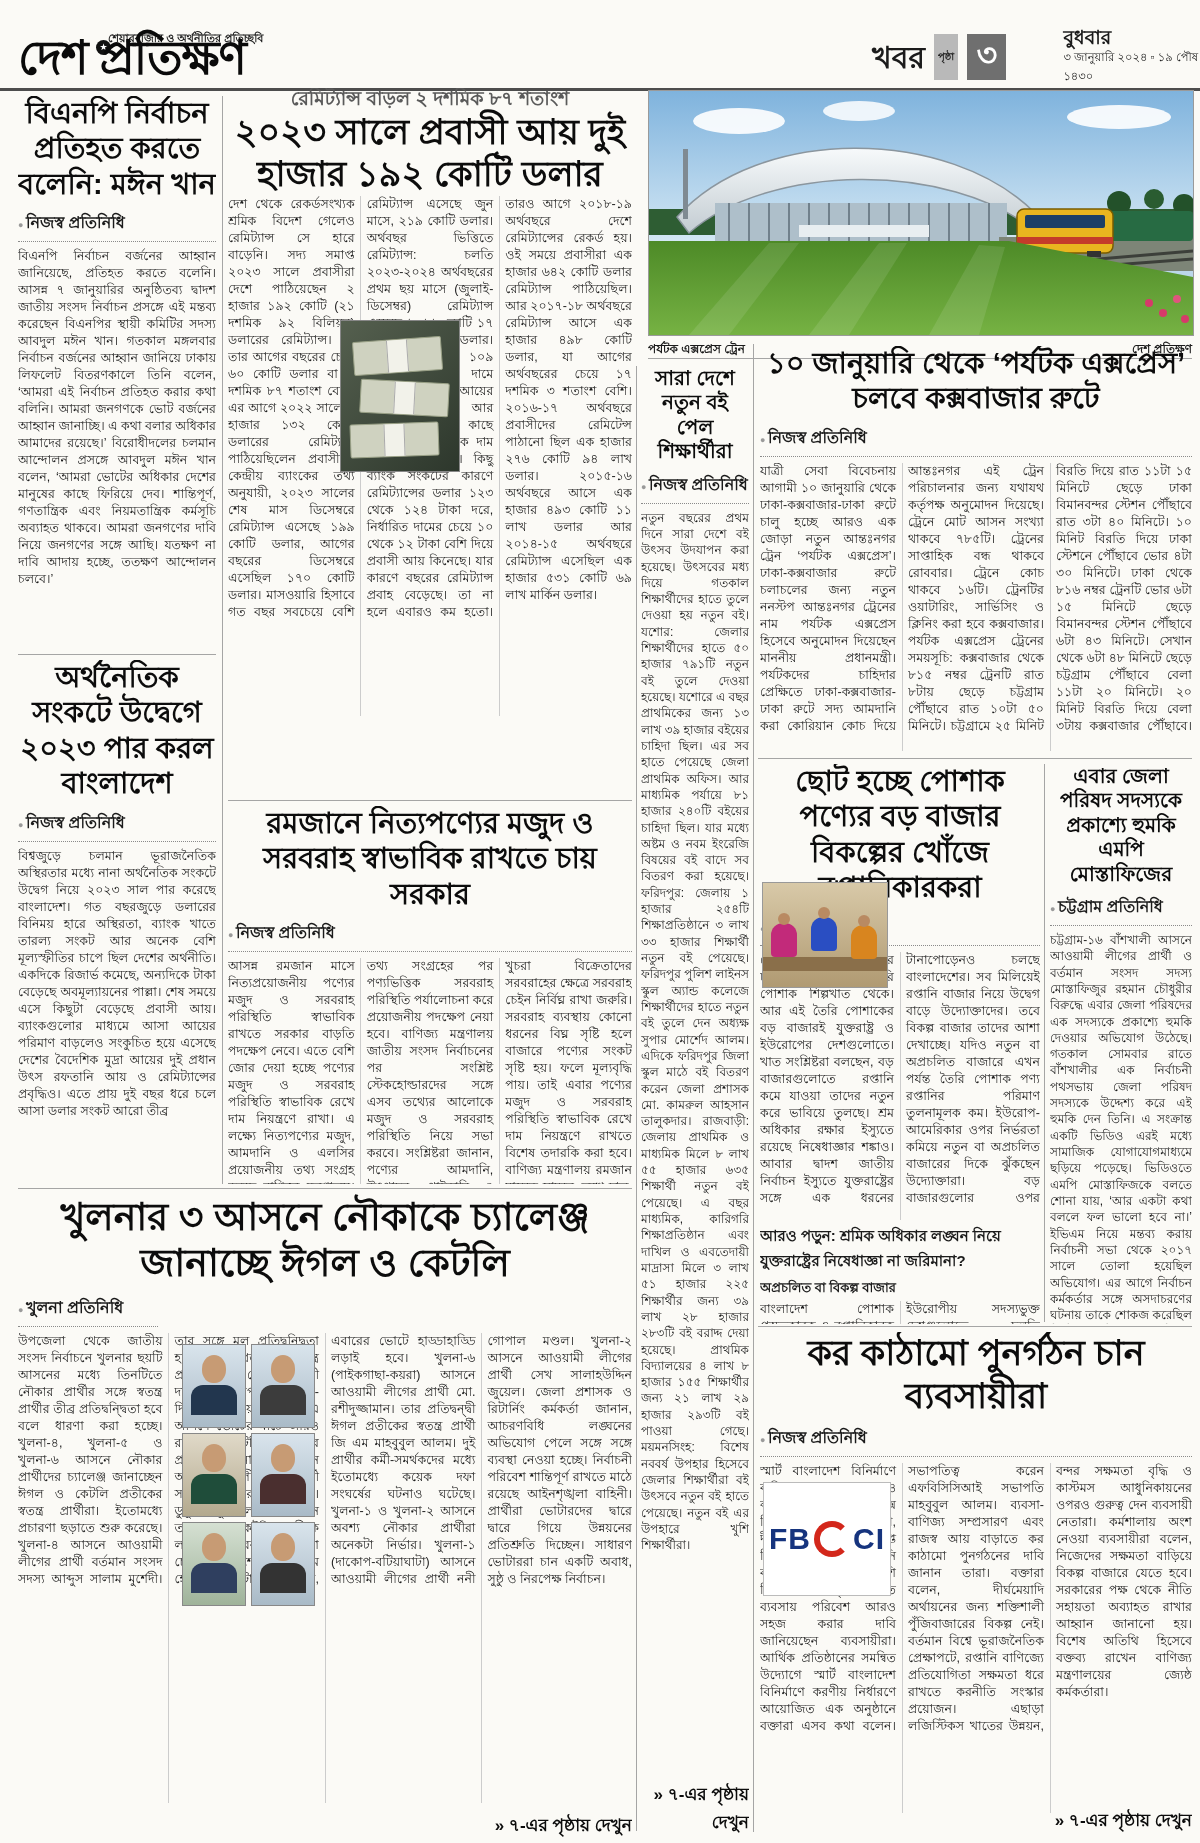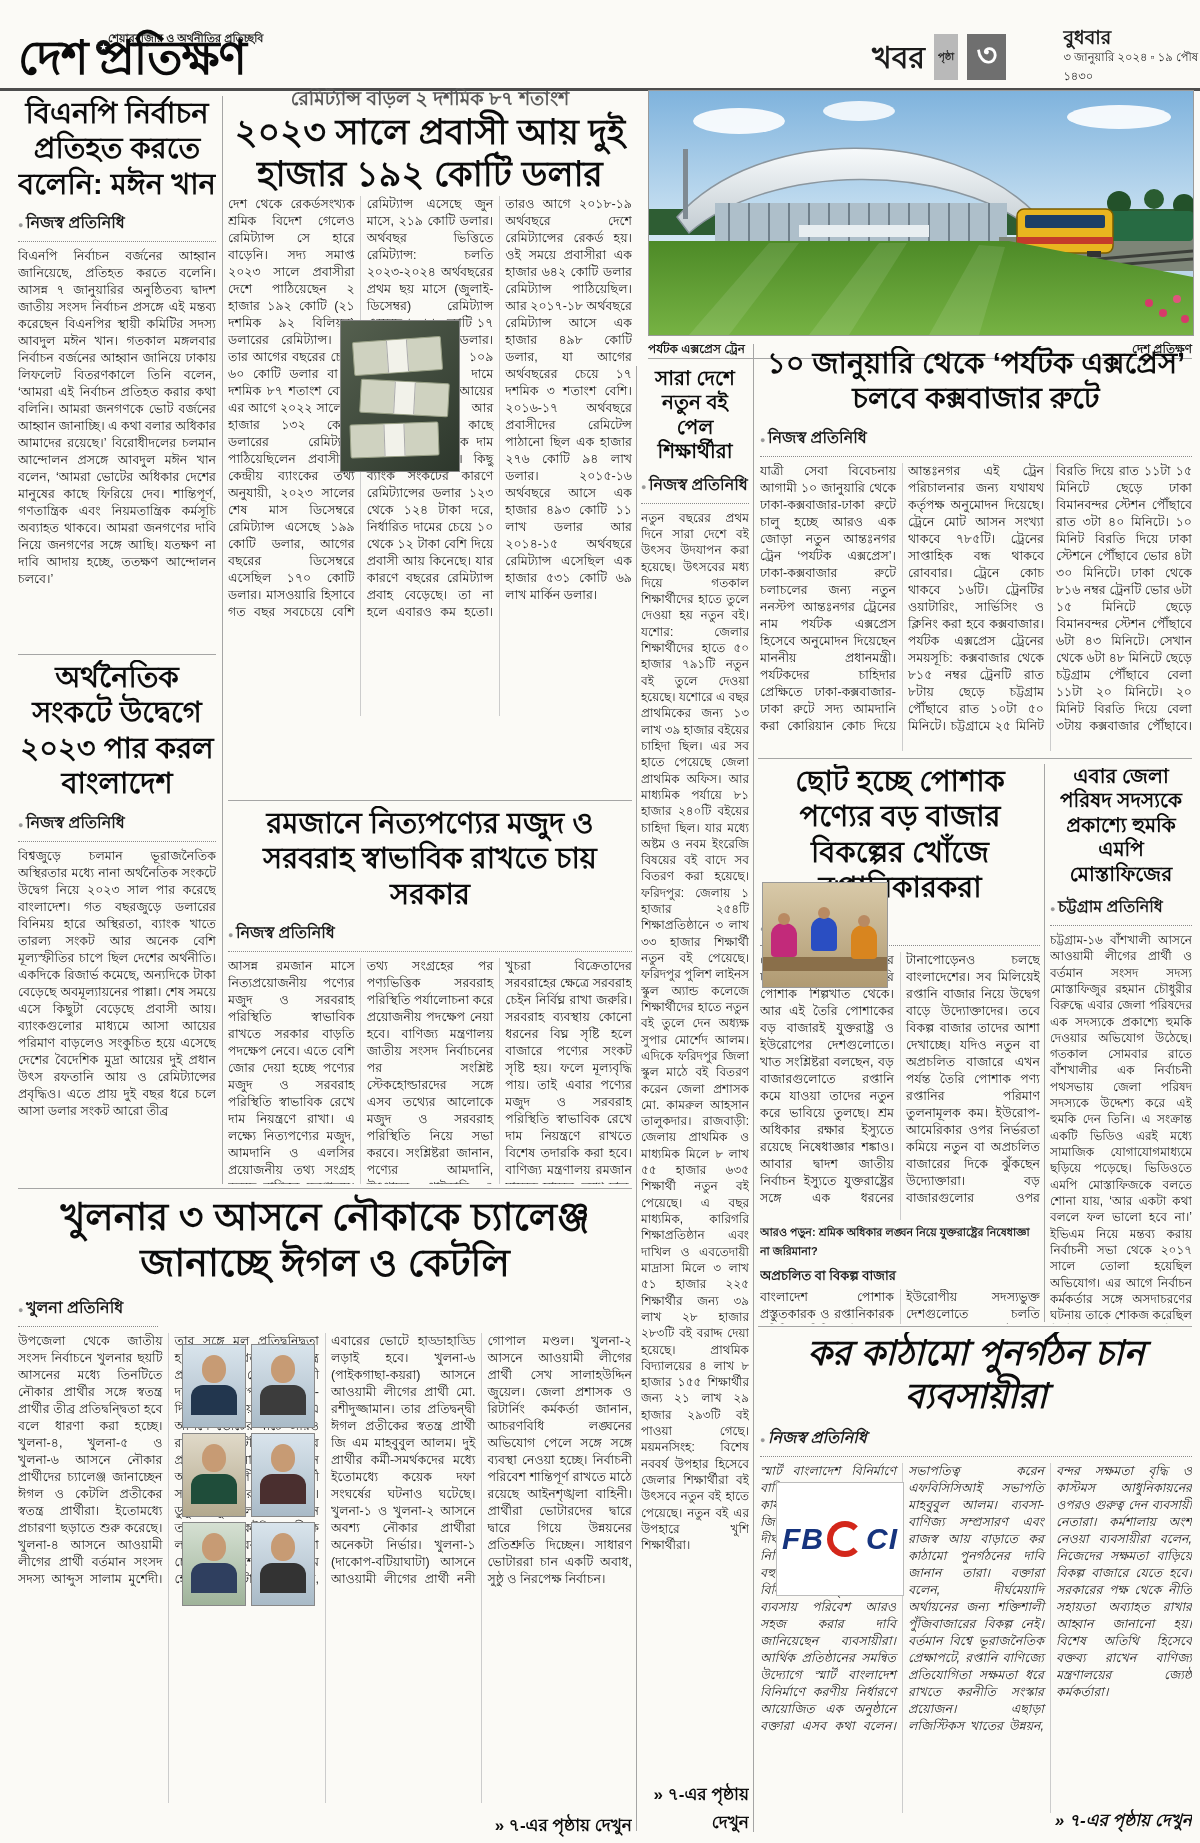--- a/index.html
+++ b/index.html
@@ -25,21 +25,21 @@
   .h-md{font-size:29px;}
   .h-sm{font-size:20px;text-align:center;}
   .by{font-size:16px;font-weight:700;border-bottom:1px dotted #8a8a8a;padding:3px 0 4px;margin:5px 0 6px;}
   .by::before{content:"\25CF  ";color:#9a9a9a;font-size:9px;}
   .bt{font-size:12.5px;line-height:1.36;text-align:justify;color:#1b1b1b;overflow:hidden;}
   .cols2{column-count:2;column-gap:12px;column-rule:1px solid #cccccc;}
   .cols3{column-count:3;column-gap:12px;column-rule:1px solid #cccccc;}
   .cols4{column-count:4;column-gap:12px;column-rule:1px solid #cccccc;}
   .cont{font-weight:800;font-size:17px;text-align:right;color:#0c0c0c;}
   .subhead{font-size:13px;font-weight:800;text-align:left;margin:4px 0 2px;}
-  .readmore{font-size:11px;font-weight:800;margin:4px 0 2px;}
+  .readmore{font-size:15px;font-weight:800;margin:4px 0 2px;}
   .vrule{width:1px;background:#a5a5a5;}
   .hrulex{height:1px;background:#a5a5a5;}
   
   .train-photo{left:648px;top:90px;width:544px;height:244px;overflow:hidden;border:1px solid #9a9a9a;background:#bcd7ea;}
   .caption-row{left:648px;top:340px;width:544px;display:flex;justify-content:space-between;font-size:12px;font-weight:700;}
   .money-photo{left:112px;top:232px;width:118px;height:150px;background:linear-gradient(135deg,#55604f,#2d372c);border:1px solid #888;}
   .bundle{position:absolute;width:74%;height:21%;background:#cfd2c0;border:1px solid #99a086;border-radius:2px;}
   .bundle::after{content:"";position:absolute;left:38%;top:0;width:22%;height:100%;background:#f2f2ea;border-left:1px solid #aaa;border-right:1px solid #aaa;}
   .b1{left:10%;top:12%;transform:rotate(-4deg);}
   .b2{left:16%;top:40%;transform:rotate(3deg);}
@@ -57,21 +57,21 @@
   .portrait .head{width:24px;height:28px;border-radius:50% 50% 46% 46%;background:#c79b74;margin:10px auto 0;}
   .portrait .suit{width:46px;height:30px;background:#22364e;border-radius:12px 12px 0 0;margin:2px auto 0;}
   .portrait:nth-child(2) .suit{background:#3c3c3c;}
   .portrait:nth-child(3){background:linear-gradient(#e0d9c8,#b3a98e);}
   .portrait:nth-child(3) .suit{background:#1f4d3a;}
   .portrait:nth-child(4) .suit{background:#4a2f2f;}
   .portrait:nth-child(5){background:linear-gradient(#d5e0d2,#9fb39a);}
   .portrait:nth-child(5) .suit{background:#2f3f5f;}
   .portrait:nth-child(6) .suit{background:#333;}
   
-  .fbcci{left:16px;top:150px;width:126px;height:112px;background:#fff;border:1px solid #bbb;display:flex;align-items:center;justify-content:center;gap:3px;}
+  .fbcci{left:3px;top:150px;width:126px;height:112px;background:#fff;border:1px solid #bbb;display:flex;align-items:center;justify-content:center;gap:3px;}
   .fbcci .t{font-size:30px;font-weight:800;color:#16347e;letter-spacing:1px;}
   .fbcci .cmark{width:24px;height:24px;border:6px solid #d3271b;border-right-color:transparent;border-radius:50%;display:inline-block;}
 </style>
 </head>
 <body>
 
 <div id="page">
 
   <div class="abs masthead-badge">★</div>
   <div class="abs masthead-tagline">শেয়ারবাজার ও অর্থনীতির প্রতিচ্ছবি</div>
@@ -222,21 +222,21 @@
     </div>
   </div>
 
   <div class="abs" style="left:1050px;top:764px;width:142px;height:560px;overflow:hidden;">
     <div class="hl h-sm">এবার জেলা পরিষদ সদস্যকে প্রকাশ্যে হুমকি এমপি মোস্তাফিজের</div>
     <div class="by">চট্টগ্রাম প্রতিনিধি</div>
     <div class="bt" style="height:408px;font-size:12px;">চট্টগ্রাম-১৬ বাঁশখালী আসনে আওয়ামী লীগের প্রার্থী ও বর্তমান সংসদ সদস্য মোস্তাফিজুর রহমান চৌধুরীর বিরুদ্ধে এবার জেলা পরিষদের এক সদস্যকে প্রকাশ্যে হুমকি দেওয়ার অভিযোগ উঠেছে। গতকাল সোমবার রাতে বাঁশখালীর এক নির্বাচনী পথসভায় জেলা পরিষদ সদস্যকে উদ্দেশ্য করে এই হুমকি দেন তিনি। এ সংক্রান্ত একটি ভিডিও এরই মধ্যে সামাজিক যোগাযোগমাধ্যমে ছড়িয়ে পড়েছে। ভিডিওতে এমপি মোস্তাফিজকে বলতে শোনা যায়, ‘আর একটা কথা বললে ফল ভালো হবে না।’ ইভিএম নিয়ে মন্তব্য করায় নির্বাচনী সভা থেকে ২০১৭ সালে তোলা হয়েছিল অভিযোগ। এর আগে নির্বাচন কর্মকর্তার সঙ্গে অসদাচরণের ঘটনায় তাকে শোকজ করেছিল নির্বাচন কমিশন। এ বিষয়ে জানতে চাইলে রিটার্নিং কর্মকর্তা বলেন, অভিযোগ পেলে খতিয়ে দেখে ব্যবস্থা নেওয়া হবে।</div>
 
   </div>
 
-  <div class="abs" style="left:760px;top:1332px;width:432px;height:505px;overflow:hidden;font-style:italic;">
+  <div class="abs" style="left:760px;top:1332px;width:432px;height:505px;overflow:hidden;">
     <div class="hl h-xl">কর কাঠামো পুনর্গঠন চান ব্যবসায়ীরা</div>
     <div class="by">নিজস্ব প্রতিনিধি</div>
     <div class="bt cols3" style="height:350px;">স্মার্ট বাংলাদেশ বিনির্মাণে বাণিজ্য খাতকে আরও কার্যকরী করতে ট্যাক্স জিডিপি বাড়ানো, দীর্ঘমেয়াদি ঋণ প্রাপ্তি নিশ্চিতকরণ, রপ্তানি বহুমুখীকরণ এবং বিদেশি বিনিয়োগ আকৃষ্ট করতে ব্যবসায় পরিবেশ আরও সহজ করার দাবি জানিয়েছেন ব্যবসায়ীরা। আর্থিক প্রতিষ্ঠানের সমন্বিত উদ্যোগে স্মার্ট বাংলাদেশ বিনির্মাণে করণীয় নির্ধারণে আয়োজিত এক অনুষ্ঠানে বক্তারা এসব কথা বলেন। সভাপতিত্ব করেন এফবিসিসিআই সভাপতি মাহবুবুল আলম। ব্যবসা-বাণিজ্য সম্প্রসারণ এবং রাজস্ব আয় বাড়াতে কর কাঠামো পুনর্গঠনের দাবি জানান তারা। বক্তারা বলেন, দীর্ঘমেয়াদি অর্থায়নের জন্য শক্তিশালী পুঁজিবাজারের বিকল্প নেই। বর্তমান বিশ্বে ভূরাজনৈতিক প্রেক্ষাপটে, রপ্তানি বাণিজ্যে প্রতিযোগিতা সক্ষমতা ধরে রাখতে করনীতি সংস্কার প্রয়োজন। এছাড়া লজিস্টিকস খাতের উন্নয়ন, বন্দর সক্ষমতা বৃদ্ধি ও কাস্টমস আধুনিকায়নের ওপরও গুরুত্ব দেন ব্যবসায়ী নেতারা। কর্মশালায় অংশ নেওয়া ব্যবসায়ীরা বলেন, নিজেদের সক্ষমতা বাড়িয়ে বিকল্প বাজারে যেতে হবে। সরকারের পক্ষ থেকে নীতি সহায়তা অব্যাহত রাখার আহ্বান জানানো হয়। বিশেষ অতিথি হিসেবে বক্তব্য রাখেন বাণিজ্য মন্ত্রণালয়ের জ্যেষ্ঠ কর্মকর্তারা।</div>
     <div class="cont abs" style="right:0;bottom:2px;width:200px;">» ৭-এর পৃষ্ঠায় দেখুন</div>
     <div class="abs fbcci">
       <span class="t">FB</span>
       <span class="cmark"></span>
       <span class="t">CI</span>
     </div>
   </div>

